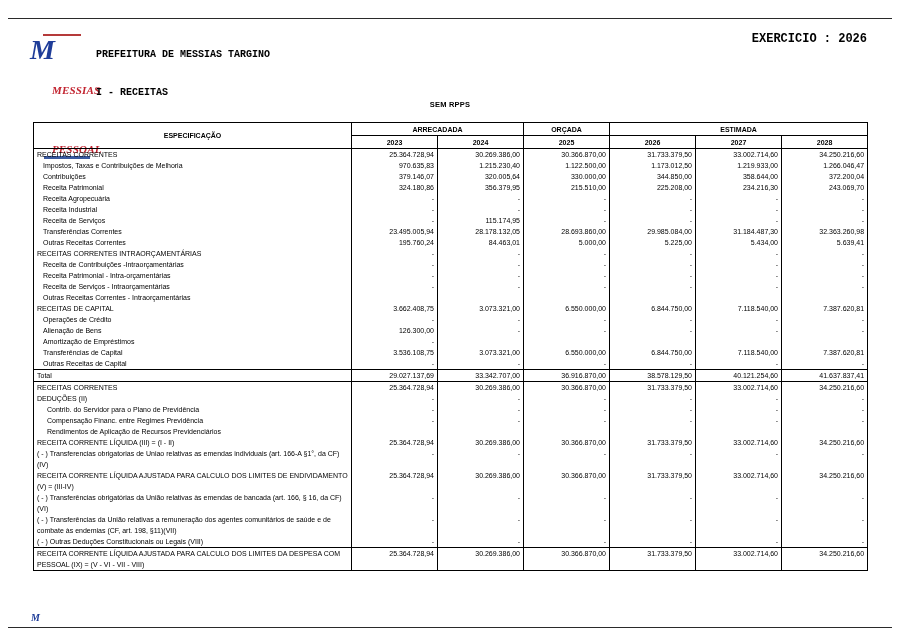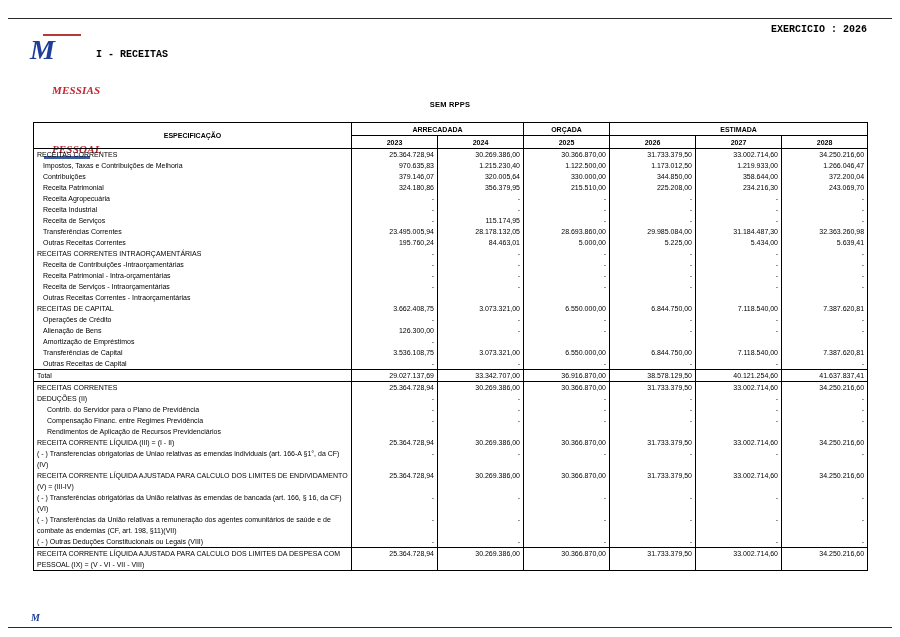--- a/index.html
+++ b/index.html
@@ -18,22 +18,22 @@
   .logo-main { display:flex; align-items:flex-start; }
   .logo-m { font-family:"Liberation Serif", serif; font-style:italic; font-weight:bold;
             font-size:28px; line-height:26px; color:#1f3d99; margin-right:-3px; }
   .logo-names span { display:block; font-family:"Liberation Serif", serif; font-style:italic;
             font-weight:bold; font-size:11px; line-height:11px; color:#c22430; letter-spacing:0.2px;margin-top:48px; }
   .logo-bottombar { width:46px; height:3px; background:#3a5aa0; margin:1px 0 0 14px; }
 
   .header-text { position:absolute; left:96px; top:24px;
     font-family:"Liberation Mono", monospace; font-weight:bold; font-size:10px;
     line-height:12.5px; white-space:pre; }
-  .exercicio { position:absolute; right:33px; top:24px;
-    font-family:"Liberation Mono", monospace; font-weight:bold; font-size:10px; }
+  .exercicio { position:absolute; right:33px; top:32px;
+    font-family:"Liberation Mono", monospace; font-weight:bold; font-size:12px; }
 
   .subtitle { position:absolute; left:0; right:0; top:100px; text-align:center;
     font-size:7.5px; font-weight:bold; letter-spacing:0.2px; }
 
   
   table.fiscal { position:absolute; left:33px; top:122px; width:835px;
     border-collapse:collapse; table-layout:fixed; border:1px solid #000; }
   col.c-spec { width:318px; }
   col.c-num  { width:86px; }
   table.fiscal th {
@@ -71,20 +71,21 @@
       <span class="logo-m">M</span>
       <span class="logo-names">
         <span>MESSIAS</span>
         <span>PESSOAL</span>
       </span>
     </div>
     <div class="logo-bottombar"></div>
   </div>
 
   <div class="header-text">
+    <div>PREFEITURA DE MESSIAS TARGINO</div>
     <div>I - RECEITAS</div>
   </div>
 
   <div class="exercicio">EXERCICIO : 2026</div>
 
   <div class="subtitle">SEM RPPS</div>
 
   <table class="fiscal">
     <colgroup>
       <col class="c-spec">

